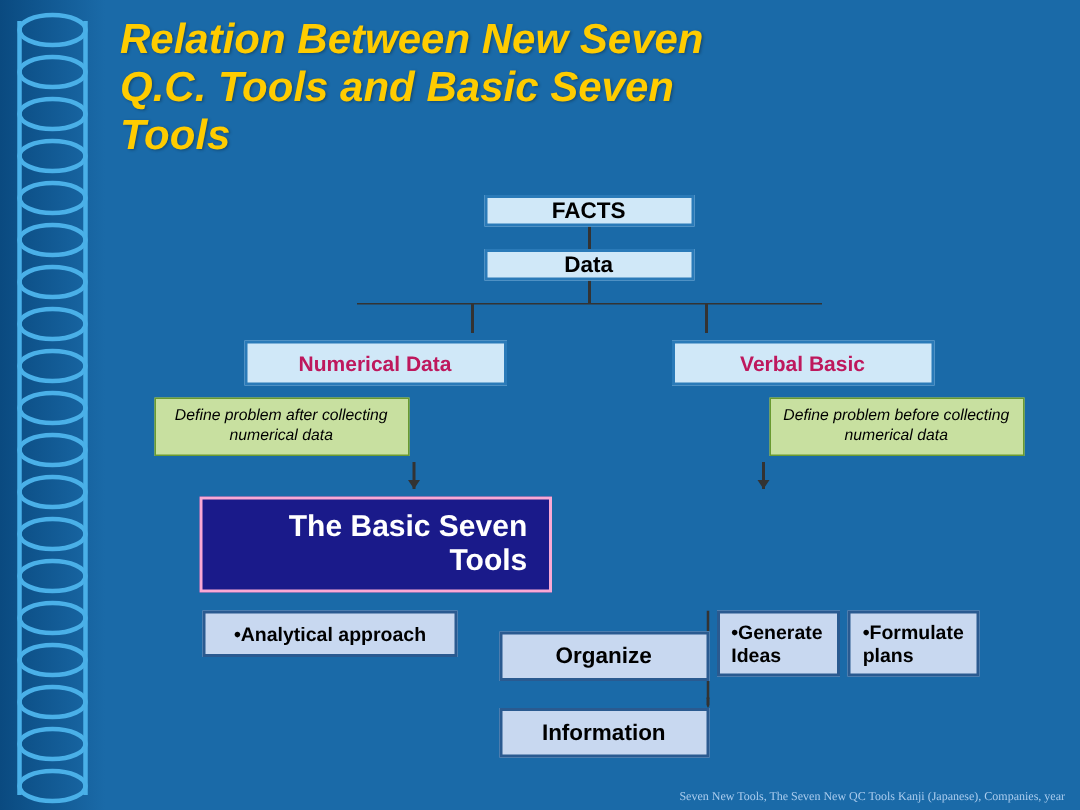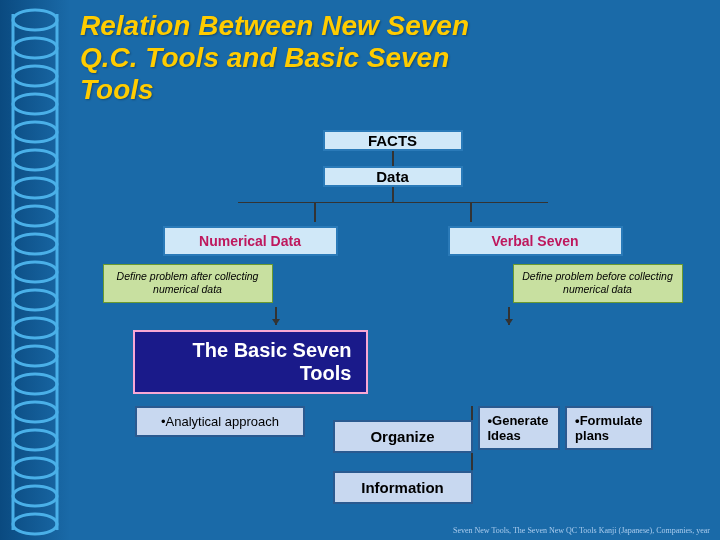--- a/index.html
+++ b/index.html
@@ -215,21 +215,21 @@
         <line x1="0" y1="0" x2="310" y2="0" stroke="#333" stroke-width="2"></line>
 
         <line x1="77" y1="0" x2="77" y2="20" stroke="#333" stroke-width="2"></line>
 
         <line x1="233" y1="0" x2="233" y2="20" stroke="#333" stroke-width="2"></line>
       </svg>
     </div>
 
     <div class="num-verbal-row">
       <div class="num-box">Numerical Data</div>
-      <div class="verbal-box">Verbal Seven</div>
+      <div class="verbal-box">Verbal Basic</div>
     </div>
 
     <div style="display:flex; width:580px; justify-content:space-between; margin-top:8px;">
       <div class="define-box">Define problem after collecting numerical data</div>
       <div style="width:240px;"></div>
       <div class="define-box">Define problem before collecting numerical data</div>
     </div>
 
     <div style="display:flex; width:310px; margin:0 auto; justify-content:space-between; margin-top:4px;">
       <svg width="77" height="18">
@@ -243,21 +243,21 @@
       </svg>
     </div>
 
     <div class="tools-row">
       <div class="tool-box">The Basic Seven Tools</div>
     </div>
 
     <div style="display:flex; width:520px; justify-content:space-between; align-items:flex-start; margin-top:12px;">
 
       <div style="display:flex; flex-direction:column; align-items:center; width:175px;">
-        <div style="background:#c8d8f0; border:2px solid #2a5a90; padding:6px 8px; font-size:13px; font-weight:400; color:#000; text-align:center; width:170px;">
+        <div style="background:#c8d8f0; border:2px solid #2a5a90; padding:6px 8px; font-size:13px; font-weight:700; color:#000; text-align:center; width:170px;">
           <span>•</span><span>Analytical approach</span>
         </div>
       </div>
 
       <div style="display:flex; flex-direction:column; align-items:flex-end; width:160px;">
         <svg width="2" height="14">
             <line x1="1" y1="0" x2="1" y2="14" stroke="#333" stroke-width="2"></line>
           </svg>
         <div style="background:#c8d8f0; border:2px solid #2a5a90; padding:6px 20px; font-size:15px; font-weight:700; color:#000; text-align:center; width:140px;">Organize</div>
         <svg width="2" height="18">

